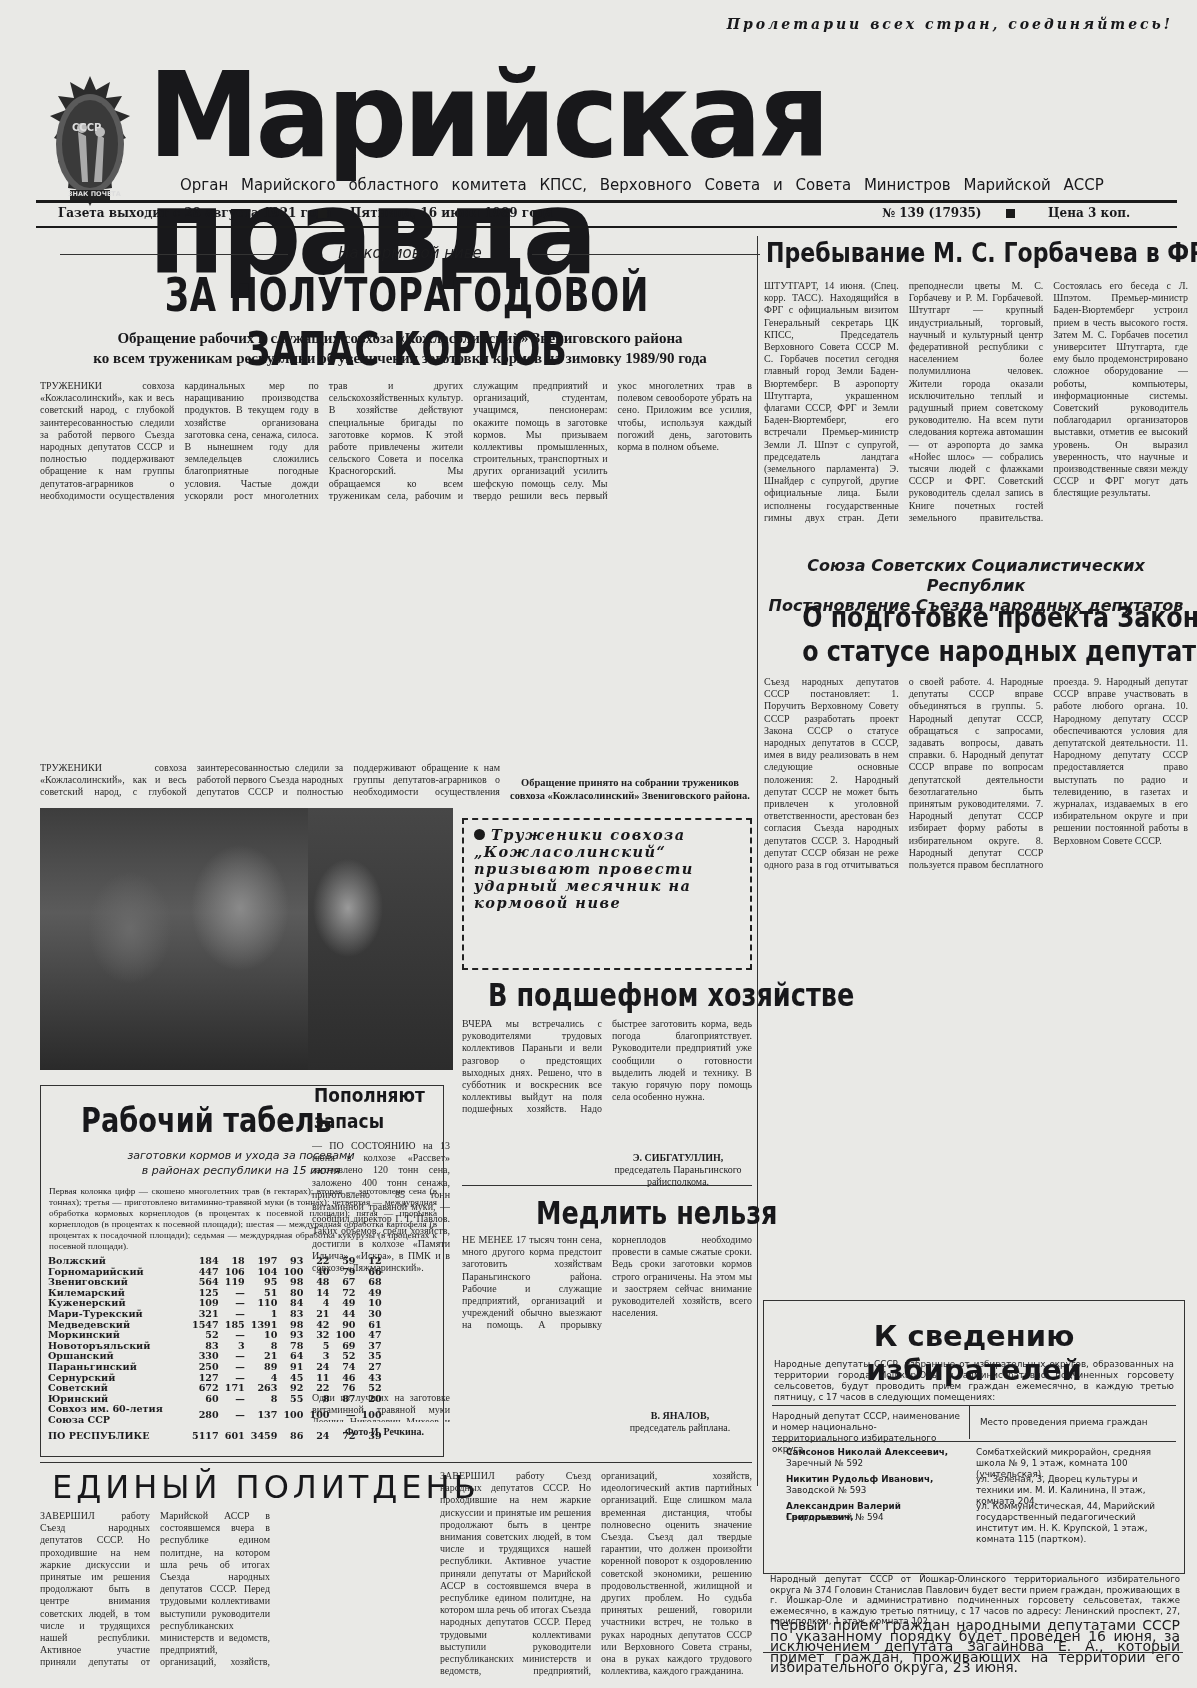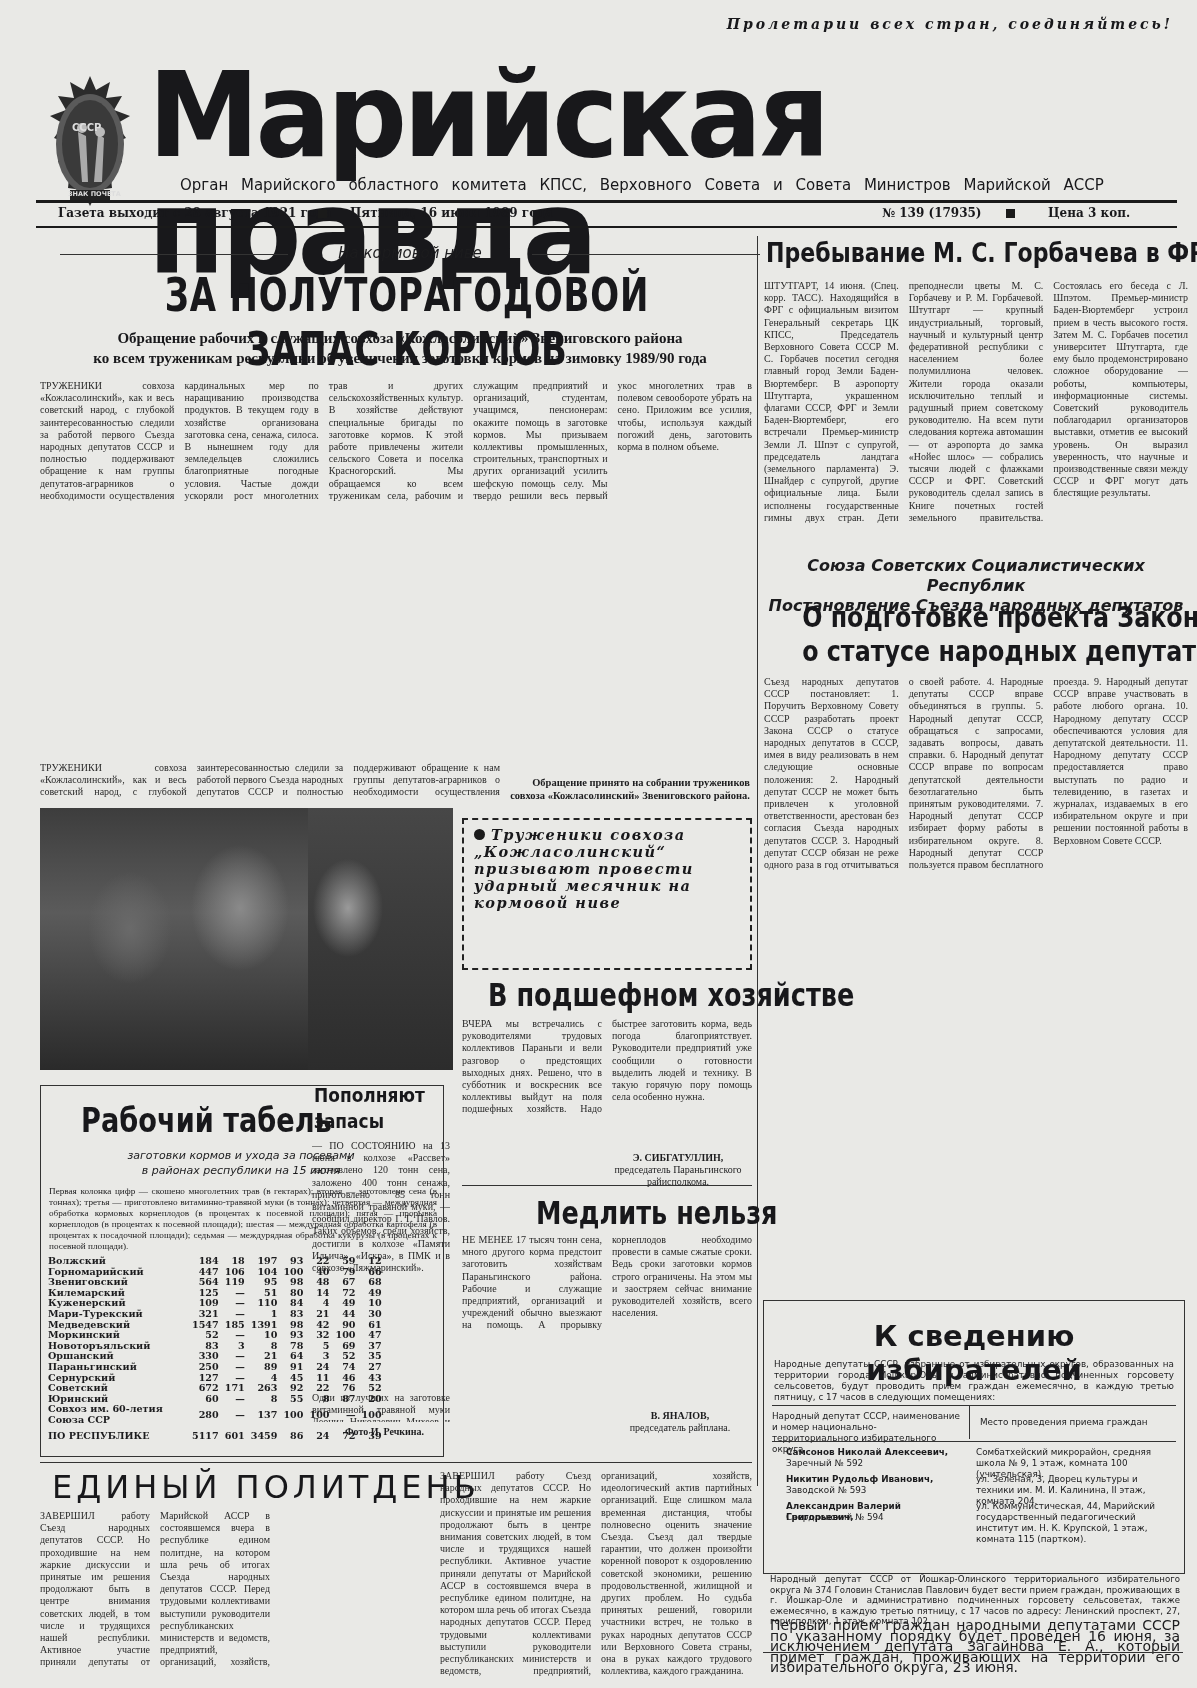--- a/index.html
+++ b/index.html
@@ -79,21 +79,21 @@
   <span>На кормовой ниве</span>
   <div class="line" style="right:0;width:228px;"></div>
 </div>
 <div class="abs lead-head ink">ЗА ПОЛУТОРАГОДОВОЙ ЗАПАС КОРМОВ</div>
 <div class="abs lead-sub ink">
   <div>Обращение рабочих и служащих совхоза «Кожласолинский» Звениговского района</div>
   <div>ко всем труженикам республики об увеличении заготовки кормов на зимовку 1989/90 года</div>
 </div>
 <div class="abs textcols" style="left:40px;top:380px;width:712px;height:378px;column-count:5;">ТРУЖЕНИКИ совхоза «Кожласолинский», как и весь советский народ, с глубокой заинтересованностью следили за работой первого Съезда народных депутатов СССР и полностью поддерживают обращение к нам группы депутатов-аграрников о необходимости осуществления кардинальных мер по наращиванию производства продуктов. В текущем году в хозяйстве организована заготовка сена, сенажа, силоса. В нынешнем году для земледельцев сложились благоприятные погодные условия. Частые дожди ускоряли рост многолетних трав и других сельскохозяйственных культур. В хозяйстве действуют специальные бригады по заготовке кормов. К этой работе привлечены жители сельского Совета и поселка Красногорский. Мы обращаемся ко всем труженикам села, рабочим и служащим предприятий и организаций, студентам, учащимся, пенсионерам: окажите помощь в заготовке кормов. Мы призываем коллективы промышленных, строительных, транспортных и других организаций усилить шефскую помощь селу. Мы твердо решили весь первый укос многолетних трав в полевом севообороте убрать на сено. Приложим все усилия, чтобы, используя каждый погожий день, заготовить корма в полном объеме.</div>
 <div class="abs textcols" style="left:40px;top:762px;width:460px;height:40px;column-count:3;">ТРУЖЕНИКИ совхоза «Кожласолинский», как и весь советский народ, с глубокой заинтересованностью следили за работой первого Съезда народных депутатов СССР и полностью поддерживают обращение к нам группы депутатов-аграрников о необходимости осуществления кардинальных мер по наращиванию производства продуктов. В текущем году в хозяйстве организована заготовка сена, сенажа, силоса. В нынешнем году для земледельцев сложились благоприятные погодные условия. Частые дожди ускоряли рост многолетних трав и других сельскохозяйственных культур. В хозяйстве действуют специальные бригады по заготовке кормов. К этой работе привлечены жители сельского Совета и поселка Красногорский. Мы обращаемся ко всем труженикам села, рабочим и служащим предприятий и организаций, студентам, учащимся, пенсионерам: окажите помощь в заготовке кормов. Мы призываем коллективы промышленных, строительных, транспортных и других организаций усилить шефскую помощь селу. Мы твердо решили весь первый укос многолетних трав в полевом севообороте убрать на сено. Приложим все усилия, чтобы, используя каждый погожий день, заготовить корма в полном объеме.</div>
-<div class="abs" style="left:510px;top:776px;width:240px;font-size:10.5px;font-weight:bold;text-align:right;line-height:13px;">Обращение принято на собрании тружеников совхоза «Кожласолинский» Звениговского района.</div>
+<div class="abs" style="left:510px;top:776px;width:240px;font-size:10.5px;font-weight:bold;text-align:center;line-height:13px;">Обращение принято на собрании тружеников совхоза «Кожласолинский» Звениговского района.</div>
 <div class="abs vline" style="left:757px;top:236px;height:1250px;"></div>
 
 <div class="abs photo"></div>
 <div class="abs photo2"></div>
 
 <div class="abs callout ink">
   <div style="margin-bottom:8px;"><span class="dot"></span><span>Труженики совхоза „Кожласолинский“ призывают провести ударный месячник на кормовой ниве</span></div>
 </div>
 
 <div class="abs cond ink" style="left:488px;top:976px;font-size:32px;">В подшефном хозяйстве</div>

